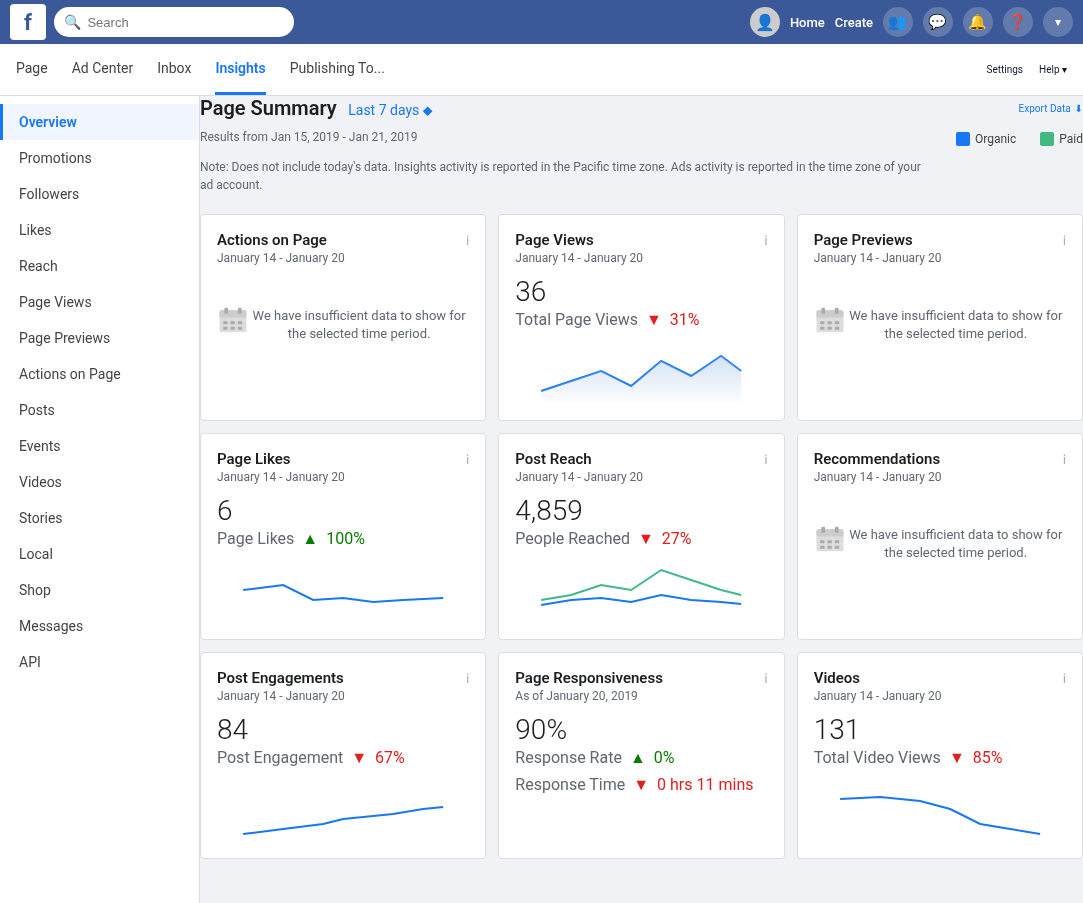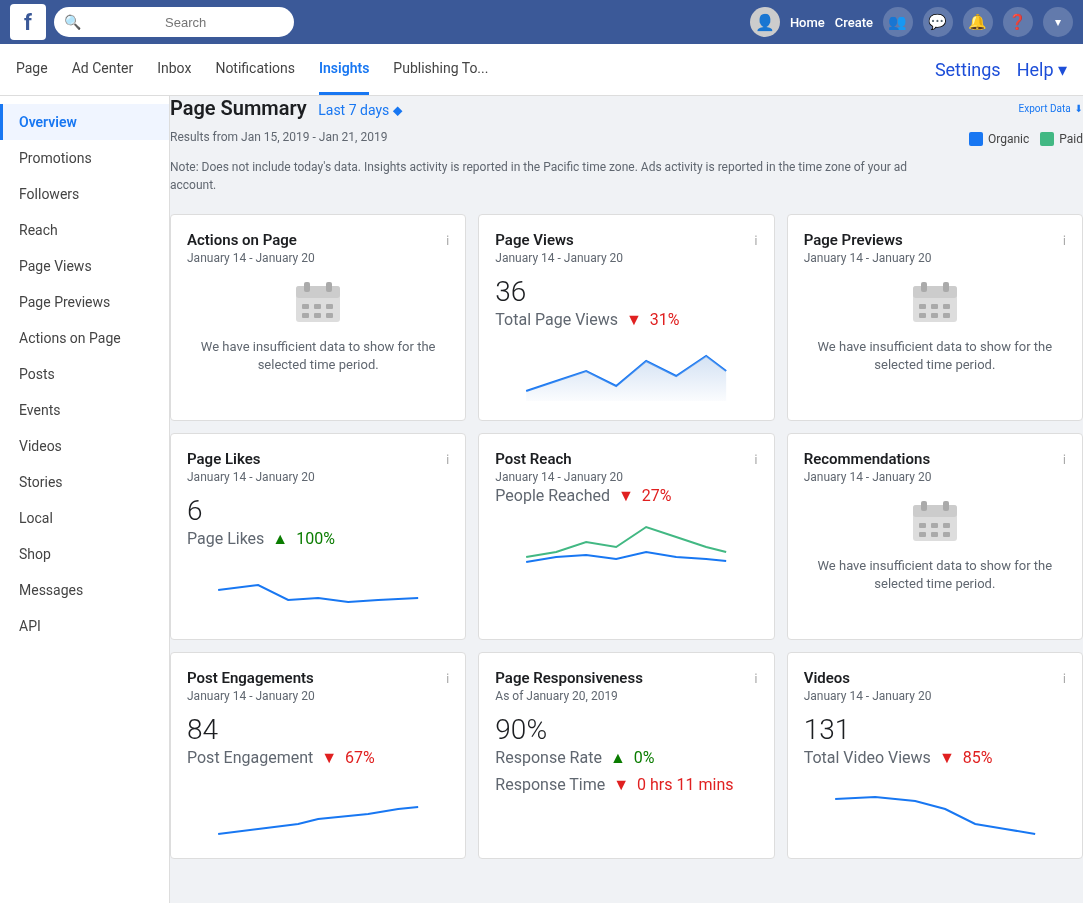--- a/index.html
+++ b/index.html
@@ -25,21 +25,21 @@
     .search-bar {
       background: #fff;
       border-radius: 20px;
       height: 30px;
       width: 240px;
       display: flex; align-items: center;
       padding: 0 10px;
       gap: 6px;
     }
     .search-bar input {
-      border: none; outline: none; font-size: 13px; background: transparent; width: 100%; color: #555; text-align: center;
+      border: none; outline: none; font-size: 13px; background: transparent; width: 100%; color: #555;
     }
     .top-nav-right {
       margin-left: auto;
       display: flex; align-items: center; gap: 10px; color: #fff;
     }
     .top-nav-right .nav-link {
       color: #fff; font-size: 13px; font-weight: 500; text-decoration: none; cursor: pointer;
     }
     .top-nav-avatar {
       width: 30px; height: 30px; border-radius: 50%; background: #ccc; overflow: hidden;
@@ -65,29 +65,29 @@
       font-size: 14px; color: #444; cursor: pointer; padding: 16px 0; border-bottom: 3px solid transparent;
       font-weight: 400;
     }
     .page-nav-item.active {
       color: #1877f2; border-bottom-color: #1877f2; font-weight: 600;
     }
     .page-nav-right {
       margin-left: auto; display: flex; align-items: center; gap: 16px;
     }
     .page-nav-right .nav-btn {
-      font-size: 18px; color: #1d4ed8; cursor: pointer;
+      font-size: 10px; color: #0f172a; cursor: pointer;
     }
 
     
     .layout { display: flex; min-height: calc(100vh - 96px); }
 
     
     .sidebar {
-      width: 170px;
+      width: 200px;
       background: #fff;
       border-right: 1px solid #ddd;
       padding: 8px 0;
       flex-shrink: 0;
     }
     .sidebar-item {
       display: flex; align-items: center;
       padding: 10px 16px;
       cursor: pointer;
       color: #444;
@@ -112,21 +112,21 @@
       display: flex; align-items: center; justify-content: space-between; margin-bottom: 8px;
     }
     .summary-title { font-size: 20px; font-weight: 600; color: #1c1e21; }
     .summary-period { color: #1877f2; font-size: 14px; margin-left: 8px; cursor: pointer; }
     .export-btn {
       color: #1877f2; font-size: 10px; cursor: pointer; display: flex; align-items: center; gap: 4px;
     }
     .results-note {
       font-size: 12px; color: #606770; margin-bottom: 12px; line-height: 1.5;
     }
-    .legend { display: flex; align-items: center; gap: 11px; margin-top: 4px; }
+    .legend { display: flex; align-items: center; gap: 24px; margin-top: 4px; }
     .legend-item { display: flex; align-items: center; gap: 5px; font-size: 12px; color: #444; }
     .legend-dot { width: 14px; height: 14px; border-radius: 2px; }
 
     
     .cards-grid {
       display: grid;
       grid-template-columns: repeat(3, 1fr);
       gap: 12px;
       margin-top: 8px;
     }
@@ -139,21 +139,21 @@
     }
     .card-title { font-size: 15px; font-weight: 600; color: #1c1e21; }
     .card-period { font-size: 12px; color: #606770; margin-top: 2px; }
     .card-header { display: flex; justify-content: space-between; align-items: flex-start; }
     .info-icon { color: #aaa; font-size: 13px; cursor: pointer; }
     .card-value { font-size: 28px; font-weight: 300; color: #1c1e21; margin-top: 10px; }
     .card-sub { font-size: 16px; color: #606770; margin-top: 2px; display: flex; align-items: center; gap: 8px; }
     .trend-down { color: #e02020; }
     .trend-up { color: #0a7c00; }
     .card-no-data {
-      display: flex; flex-direction: column; align-items: center; justify-content: center;
+      display: flex; align-items: center; justify-content: center;
       text-align: center; height: 120px;
     }
     .calendar-icon {
       width: 52px; height: 52px; margin-bottom: 10px;
     }
     .no-data-text { font-size: 13px; color: #606770; text-align: center; line-height: 1.4; }
 
     
     .mini-chart { margin-top: 12px; }
 
@@ -180,41 +180,43 @@
     <div class="top-nav-icon">❓</div>
     <div class="top-nav-icon" style="font-size:12px;">▾</div>
   </div>
 </div>
 
 <div class="page-nav">
   <div class="page-nav-left">
     <span class="page-nav-item">Page</span>
     <span class="page-nav-item">Ad Center</span>
     <span class="page-nav-item">Inbox</span>
-    <span class="page-nav-item">Notifications</span>
     <span class="page-nav-item active">Insights</span>
     <span class="page-nav-item">Publishing To...</span>
   </div>
   <div class="page-nav-right">
     <span class="nav-btn">Settings</span>
     <span class="nav-btn">Help ▾</span>
   </div>
 </div>
 
 <div class="layout">
 
   <div class="sidebar">
     <div class="sidebar-item active">
         <span>Overview</span>
       </div>
     <div class="sidebar-item">
         <span>Promotions</span>
       </div>
     <div class="sidebar-item">
         <span>Followers</span>
+      </div>
+    <div class="sidebar-item">
+        <span>Likes</span>
       </div>
     <div class="sidebar-item">
         <span>Reach</span>
       </div>
     <div class="sidebar-item">
         <span>Page Views</span>
       </div>
     <div class="sidebar-item">
         <span>Page Previews</span>
       </div>
@@ -379,20 +381,21 @@
       </div>
 
       <div class="card">
         <div class="card-header">
           <div>
             <div class="card-title">Post Reach</div>
             <div class="card-period">January 14 - January 20</div>
           </div>
           <span class="info-icon">ℹ</span>
         </div>
+        <div class="card-value">4,859</div>
         <div class="card-sub">
           <span>People Reached</span>
           <span class="trend-down">▼</span>
           <span class="trend-down">27%</span>
         </div>
         <div class="mini-chart">
           <svg class="chart" viewBox="0 0 200 60">
             <path d="M0,40 L30,35 L60,25 L90,30 L120,10 L150,20 L180,30 L200,35" stroke="#42b883" stroke-width="2" fill="none"></path>
             <path d="M0,45 L30,40 L60,38 L90,42 L120,35 L150,40 L180,42 L200,44" stroke="#1877f2" stroke-width="2" fill="none"></path>
           </svg>

